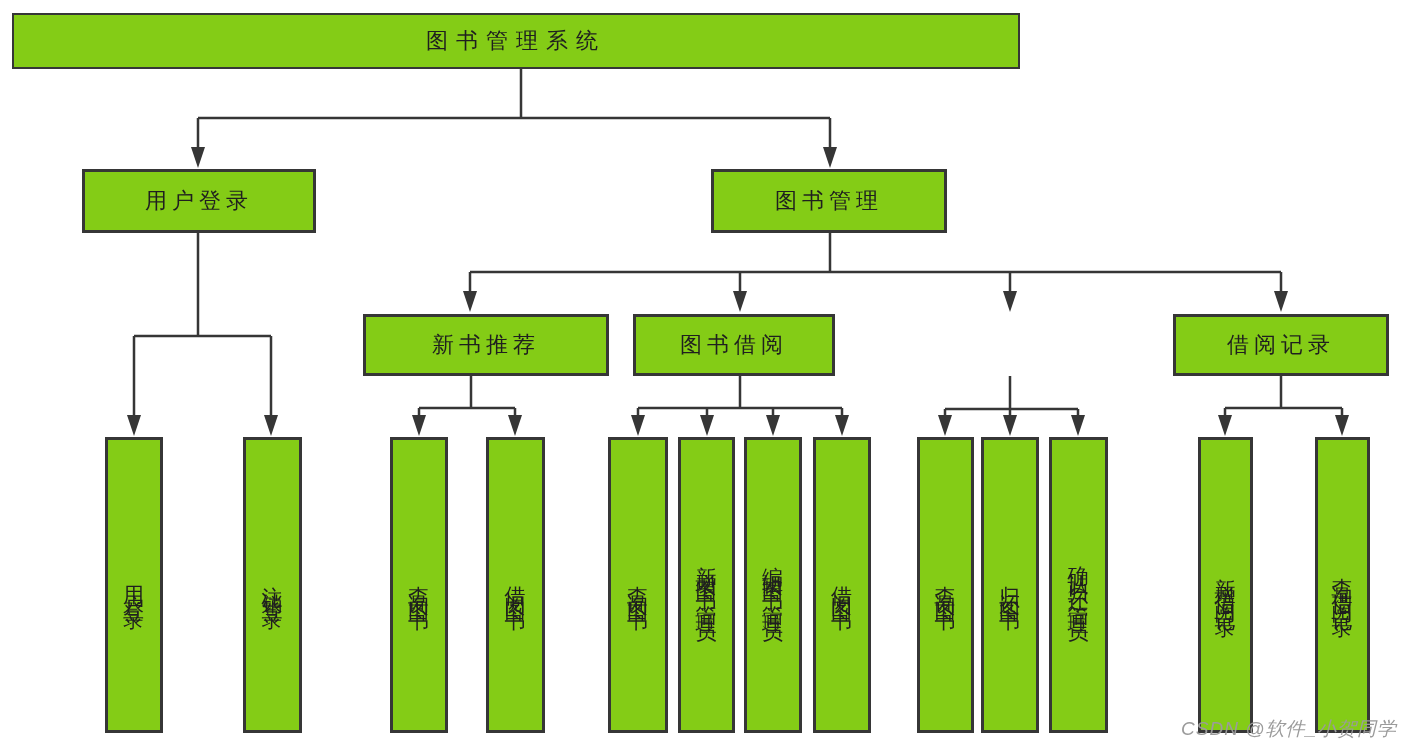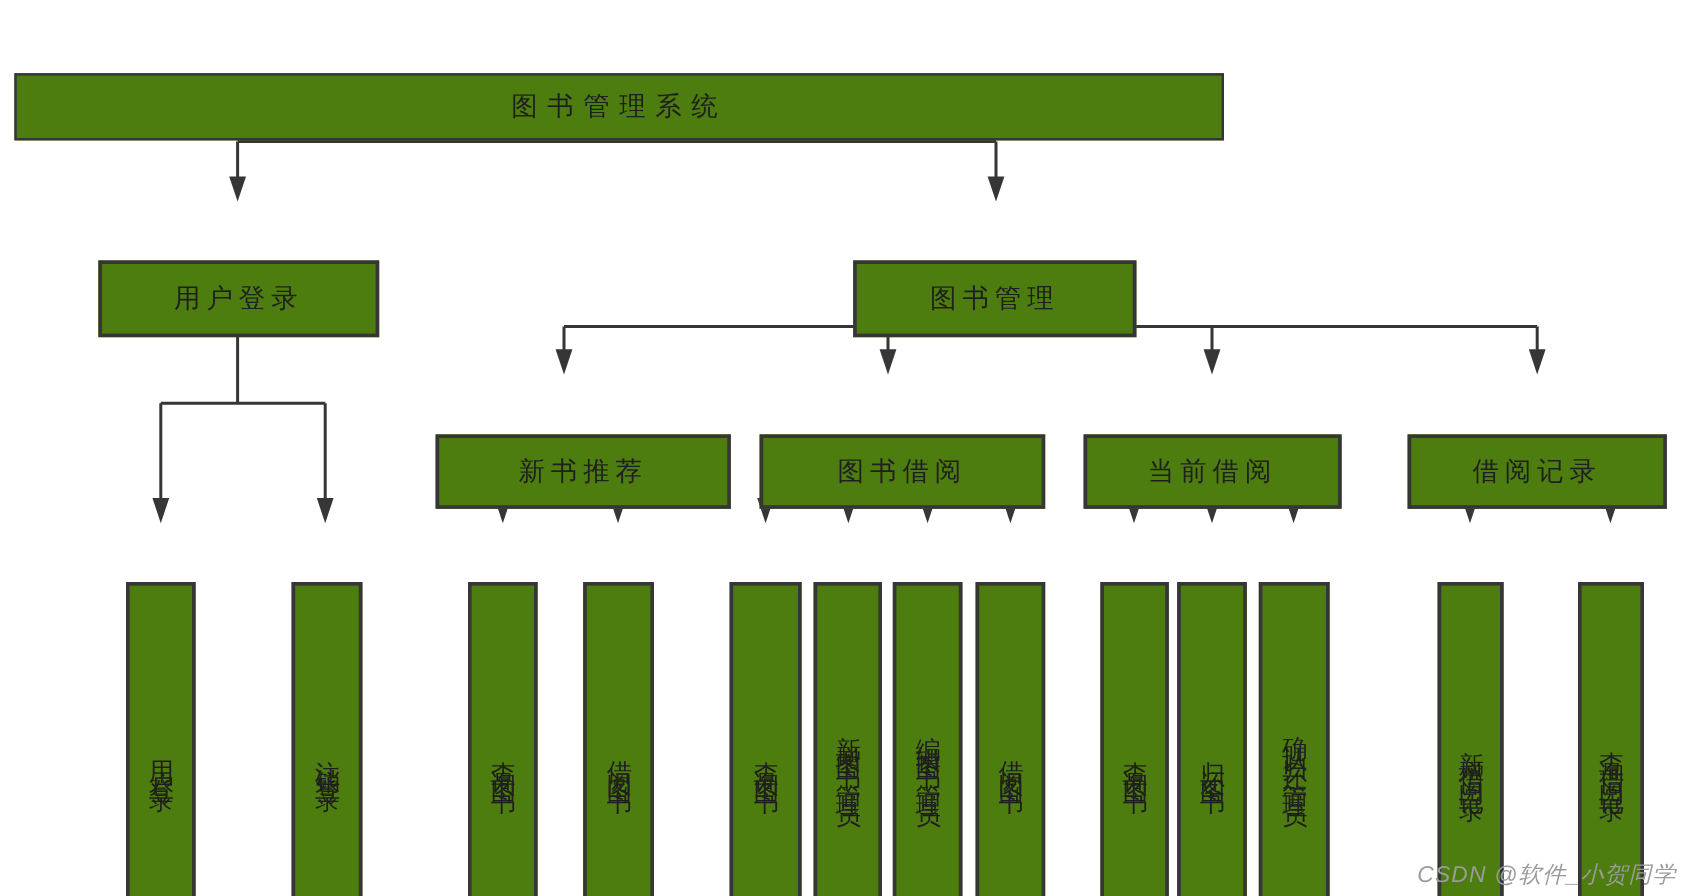--- a/index.html
+++ b/index.html
@@ -11,24 +11,23 @@
   *{margin:0;padding:0;box-sizing:border-box}
   html,body{background:var(--bg)}
   body{font-family:"Liberation Sans","DejaVu Sans",sans-serif;color:var(--text)}
   .stage{position:relative;width:1405px;height:747px;background:var(--bg);overflow:hidden}
   .connectors{position:absolute;left:0;top:0;pointer-events:none}
   .connectors path{stroke:var(--line);stroke-width:2.5;fill:none}
   .connectors polygon{fill:var(--line);stroke:none}
   .node{
     position:absolute;
     border:3px solid var(--line);
-    background:#4d7c0f;
+    background:#84cc16;
     display:flex;align-items:center;justify-content:center;
     color:var(--text);
-    margin-top:48px;
   }
   .root-box{border-width:2px;font-size:22px;letter-spacing:8px}
   .h-label{font-size:22px;letter-spacing:5px}
   .leaf{
     writing-mode:vertical-rl;
     text-orientation:mixed;
     font-size:21px;
     letter-spacing:8px;
     line-height:1.1;
   }
@@ -82,22 +81,21 @@
       <polygon points="1335,415 1349,415 1342,436"></polygon>
     </g>
   </svg>
 
   <div class="node root-box" style="left:12px;top:13px;width:1008px;height:56px">图书管理系统</div>
 
   <div class="node h-label" style="left:82px;top:169px;width:234px;height:64px">用户登录</div>
   <div class="node h-label" style="left:711px;top:169px;width:236px;height:64px">图书管理</div>
 
   <div class="node h-label" style="left:363px;top:314px;width:246px;height:62px">新书推荐</div>
-  <div class="node h-label" style="left:633px;top:314px;width:238px;height:62px">图书借阅</div>
-  <div class="node h-label" style="left:903px;top:314px;width:215px;height:62px">当前借阅</div>
+  <div class="node h-label" style="left:633px;top:314px;width:202px;height:62px">图书借阅</div>
   <div class="node h-label" style="left:1173px;top:314px;width:216px;height:62px">借阅记录</div>
 
   <div class="node leaf" style="left:105px;top:437px;width:58px;height:296px">用户登录</div>
   <div class="node leaf" style="left:243px;top:437px;width:59px;height:296px">注销登录</div>
 
   <div class="node leaf" style="left:390px;top:437px;width:58px;height:296px">查询图书</div>
   <div class="node leaf" style="left:486px;top:437px;width:59px;height:296px">借阅图书</div>
 
   <div class="node leaf" style="left:608px;top:437px;width:60px;height:296px">查询图书</div>
   <div class="node leaf" style="left:678px;top:437px;width:57px;height:296px">新增图书（管理员）</div>

